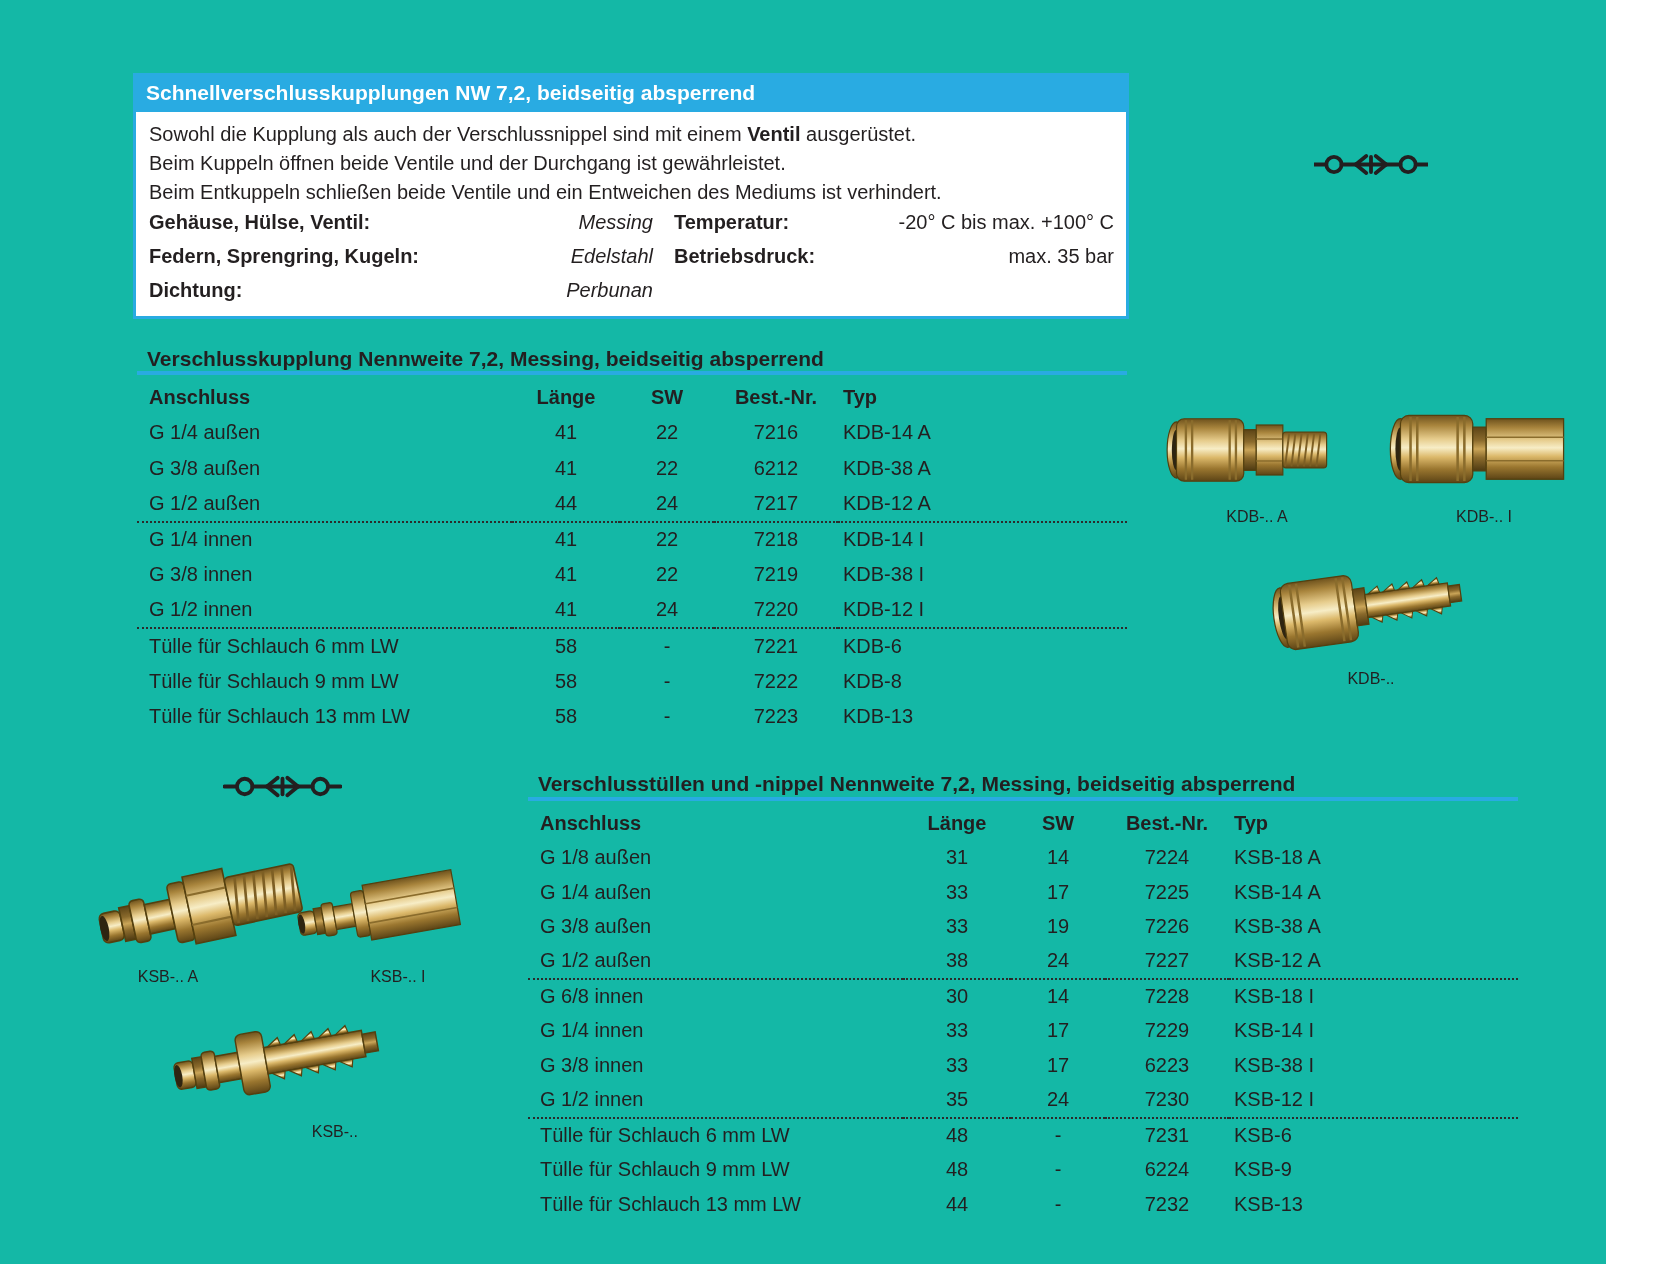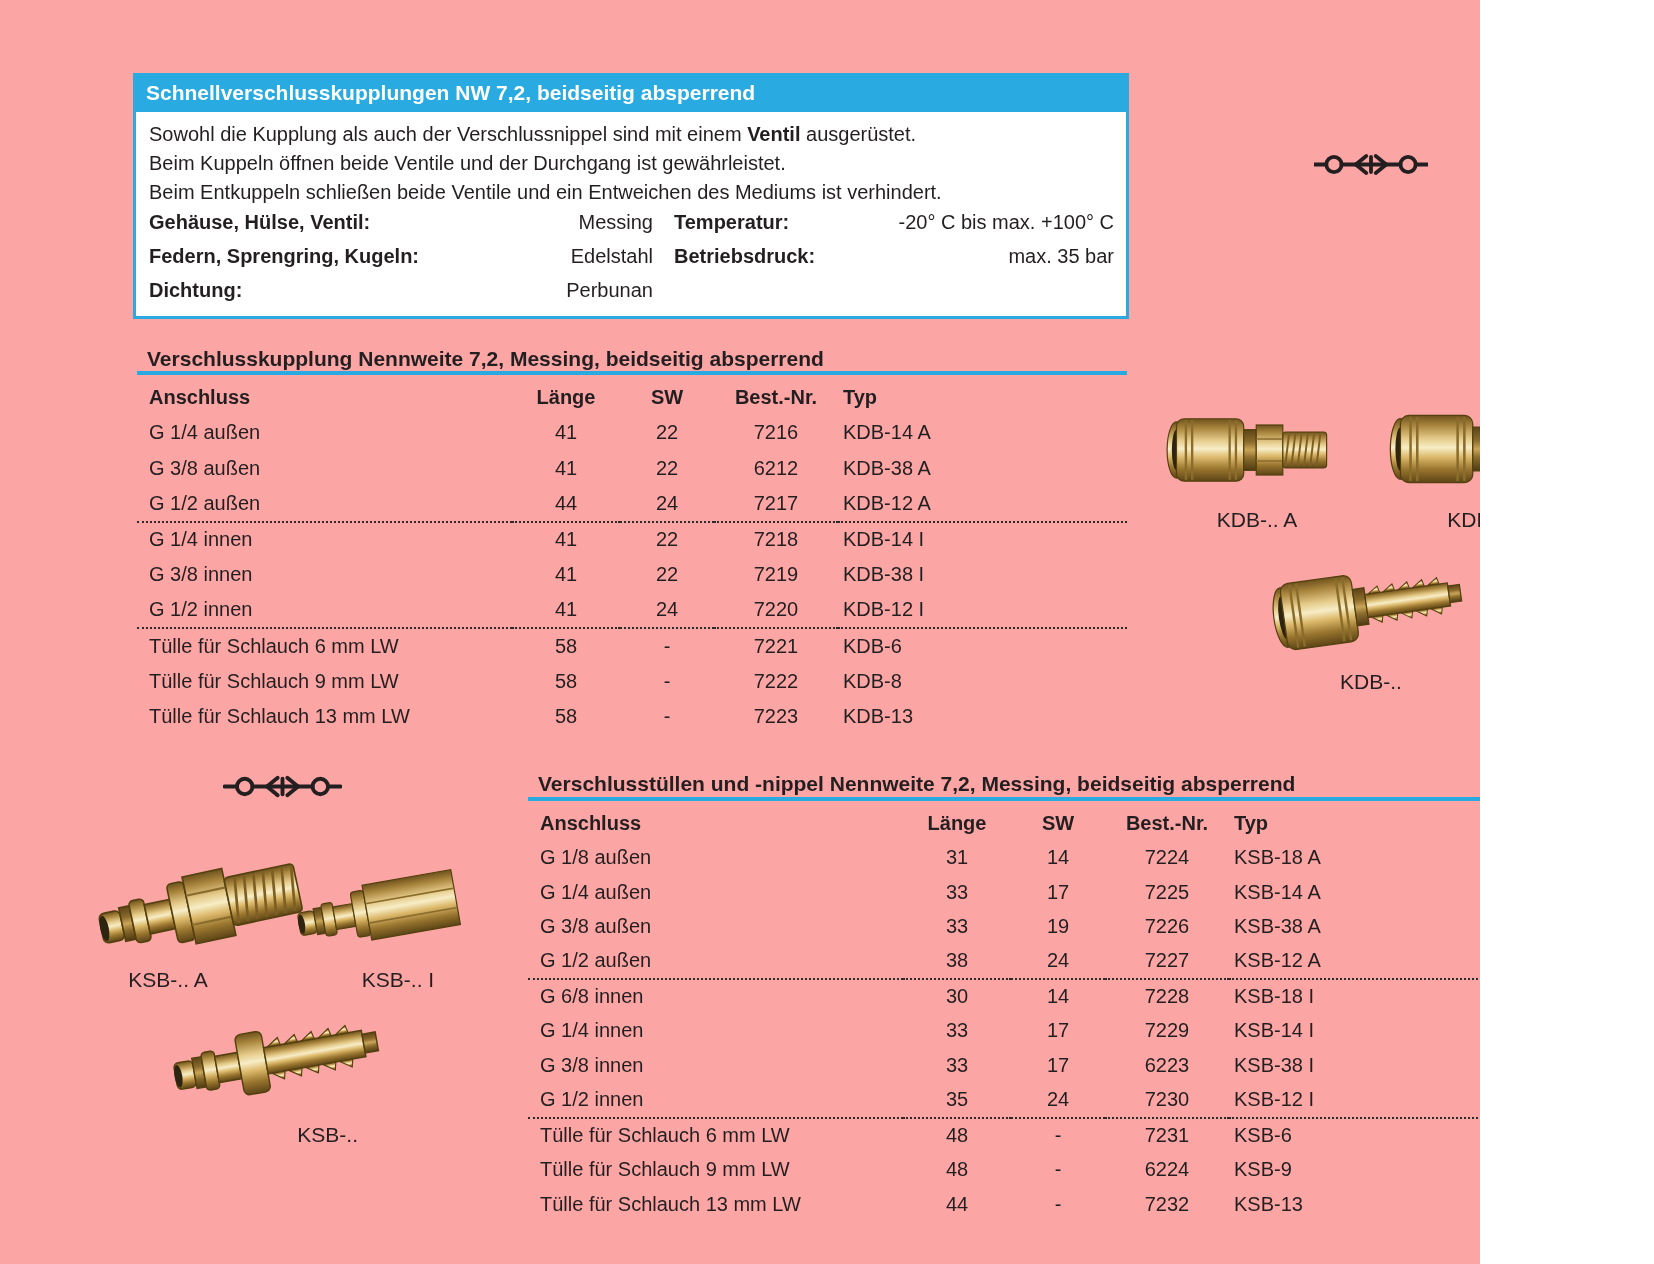--- a/index.html
+++ b/index.html
@@ -1,48 +1,48 @@
 <!DOCTYPE html>
 <html><head>
 <meta charset="utf-8">
 <title>Schnellverschlusskupplungen NW 7,2</title>
 <style>
   html,body{margin:0;padding:0;background:#ffffff;}
   body{font-family:"Liberation Sans","DejaVu Sans",sans-serif;color:#231F20;}
-  #page{position:relative;width:1480px;height:1264px;background:#fca5a5;overflow:hidden;}
+  #page{position:relative;width:1606px;height:1264px;background:#14b8a6;overflow:hidden;}
 
   
   .info-box{position:absolute;left:133px;top:73px;width:996px;height:246px;
             border:3px solid #29ABE2;box-sizing:border-box;background:#fff;}
   .info-box .bar{position:absolute;top:-3px;left:-3px;width:996px;height:39px;background:#29ABE2;
                  color:#fff;font-weight:bold;font-size:21px;line-height:39px;padding-left:13px;box-sizing:border-box;}
   .desc-line{position:absolute;left:13px;font-size:20px;white-space:nowrap;}
   .spec-row{position:absolute;left:0;width:100%;height:30px;font-size:20px;}
   .spec-row .sl1{position:absolute;left:13px;font-weight:bold;white-space:nowrap;}
-  .spec-row .sv1{position:absolute;left:327px;width:190px;text-align:right;white-space:nowrap;}
+  .spec-row .sv1{position:absolute;left:327px;width:190px;text-align:right;white-space:nowrap;font-style:italic;}
   .spec-row .sl2{position:absolute;left:538px;font-weight:bold;white-space:nowrap;}
   .spec-row .sv2{position:absolute;right:12px;text-align:right;white-space:nowrap;}
 
   
   .tblwrap{position:absolute;width:990px;}
   .tbl-title{position:absolute;left:10px;top:0;font-size:21px;font-weight:bold;white-space:nowrap;}
   .tbl-rule{position:absolute;left:0;width:990px;height:4px;background:#29ABE2;}
   table.prod{position:absolute;left:0;border-collapse:collapse;table-layout:fixed;width:990px;}
   table.prod td,table.prod th{padding:0;font-size:20px;font-weight:normal;vertical-align:middle;overflow:hidden;white-space:nowrap;}
   table.prod th{font-weight:bold;text-align:left;}
   table.prod .cL{text-align:left;padding-left:12px;}
   table.prod .cC{text-align:center;}
   table.prod .cT{text-align:left;padding-left:5px;}
   #kdb-table tr{height:35.5px;} #kdb-table thead tr{height:35px;}
   #ksb-table tr{height:34.7px;} #ksb-table thead tr{height:34px;}
   tr.sep-after td{border-bottom:2px dotted #2b2b2b;}
 
   
   .photo{position:absolute;}
-  .photo-label{position:absolute;width:150px;text-align:center;font-size:21px;white-space:nowrap;}
+  .photo-label{position:absolute;width:150px;text-align:center;font-size:16px;white-space:nowrap;}
   .symbol{position:absolute;}
 </style>
 </head>
 <body>
 
 <div id="page">
 
   <svg width="0" height="0" style="position:absolute" aria-hidden="true">
     <defs>
       <linearGradient id="gB" x1="0" y1="0" x2="0" y2="1">

